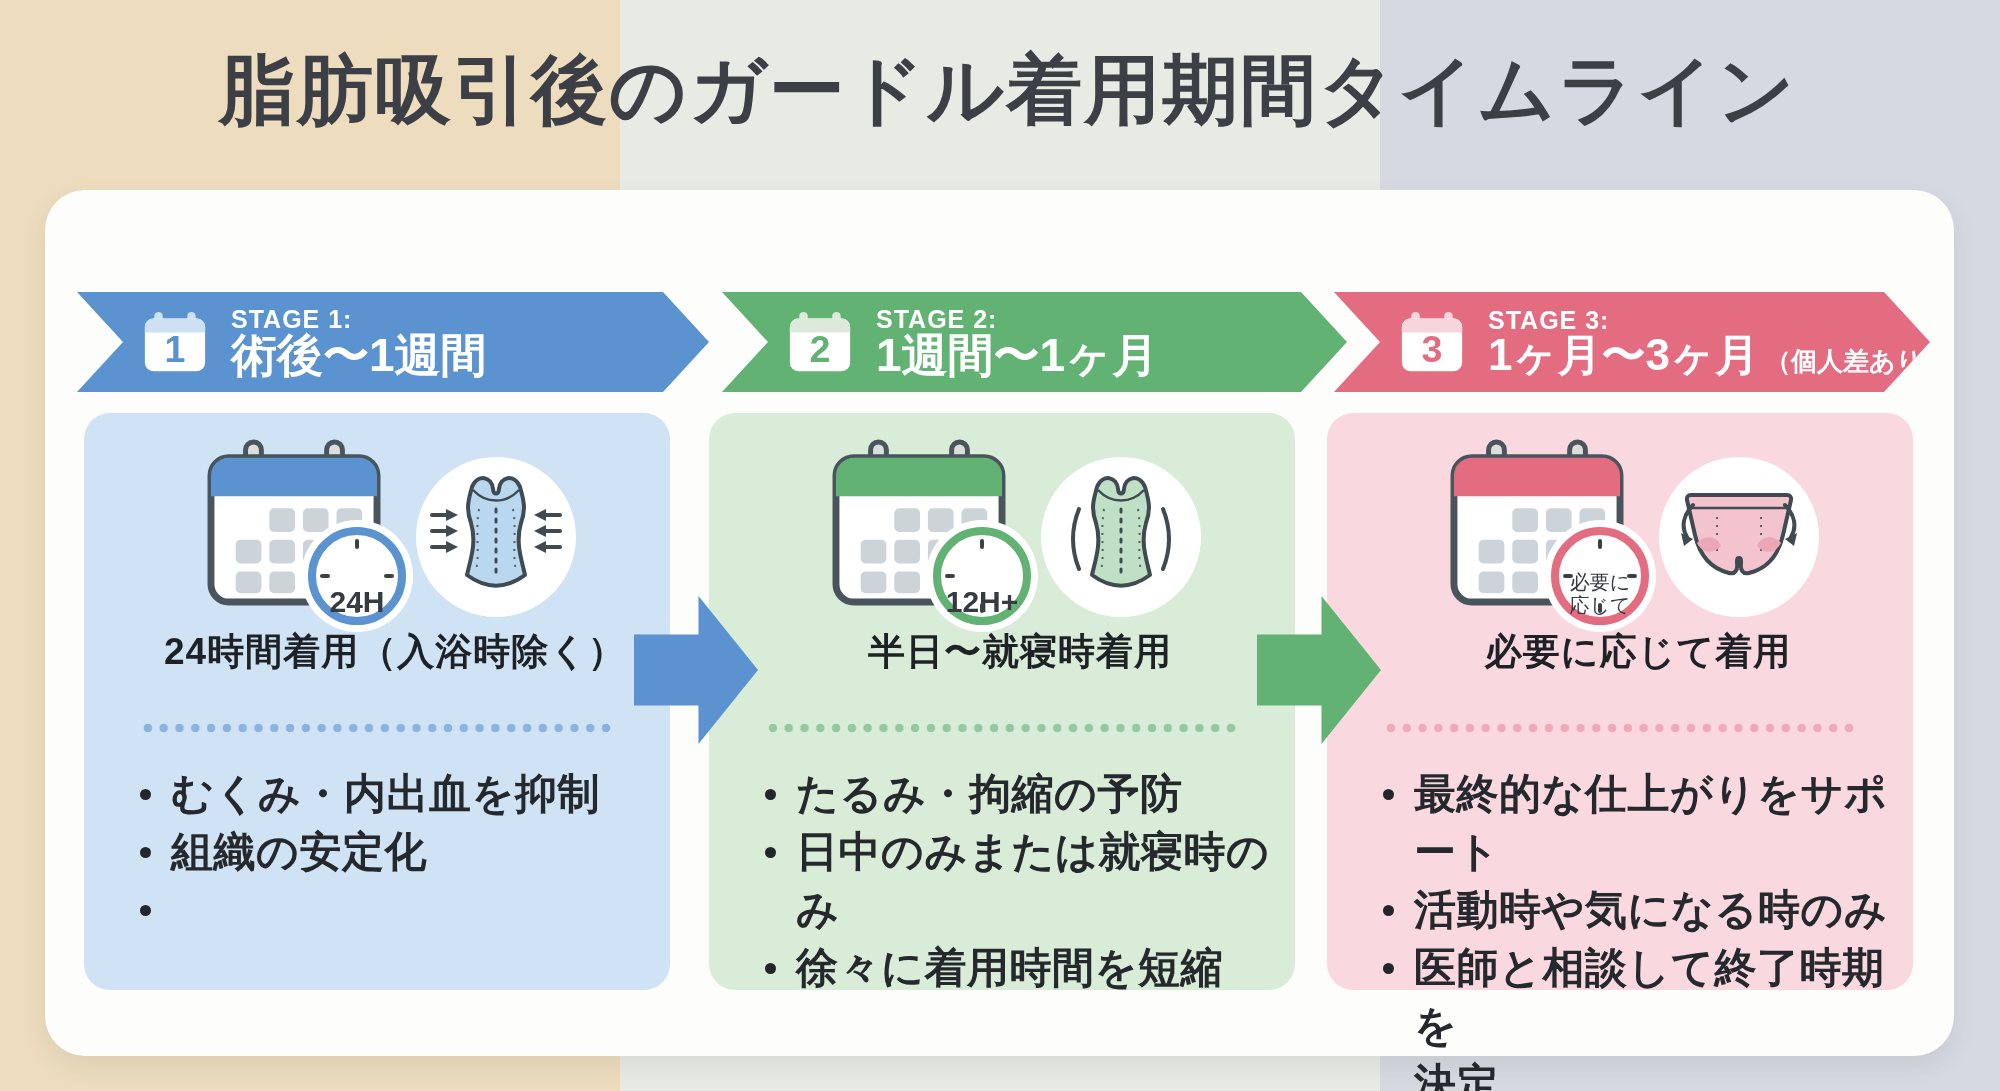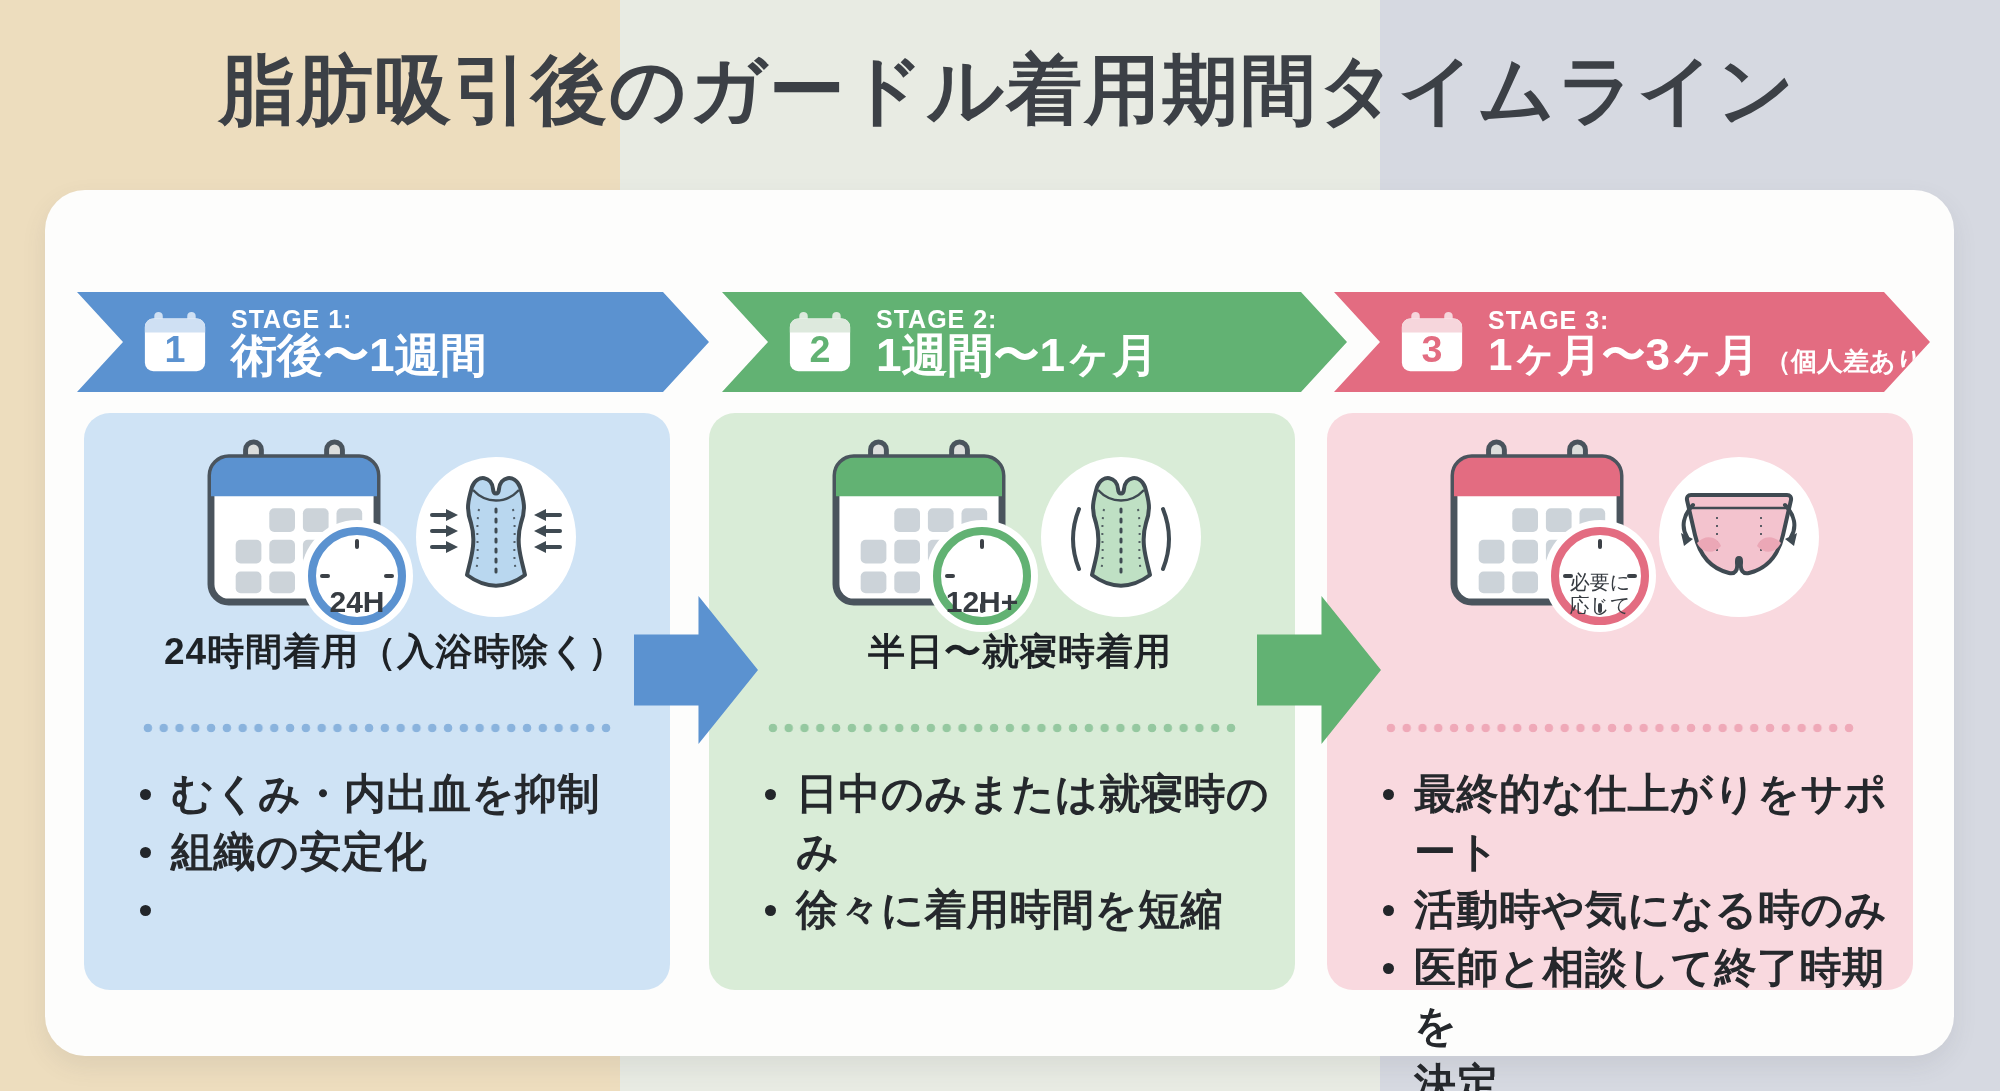--- a/index.html
+++ b/index.html
@@ -265,20 +265,24 @@
         <path class="g-arrow" d="M38,52 C30,72 30,92 38,112"></path>
         <path class="g-arrow" d="M122,52 C130,72 130,92 122,112"></path>
       </g>
     </svg>
   </div>
   <h3 class="headline">半日〜就寝時着用</h3>
   <div class="dots"></div>
   <ul class="bullets">
     <li>
         <span class="b-dot"></span>
+        <span class="b-text">たるみ・拘縮の予防</span>
+      </li>
+    <li>
+        <span class="b-dot"></span>
         <span class="b-text">日中のみまたは就寝時のみ</span>
       </li>
     <li>
         <span class="b-dot"></span>
         <span class="b-text">徐々に着用時間を短縮</span>
       </li>
   </ul>
 </div>
 
 <div class="banner banner-3 stage3">
@@ -331,20 +335,21 @@
       <path class="g-shade" d="M38,86 C46,77 58,79 62,89 C54,98 43,96 38,86 Z"></path>
       <path class="g-shade" d="M122,86 C114,77 102,79 98,89 C106,98 117,96 122,86 Z"></path>
       <g>
         <path class="g-arrow" d="M34,48 C24,58 22,70 28,80"></path>
           <polygon class="g-head" points="22,76 34,82 25,89"></polygon>
         <path class="g-arrow" d="M126,48 C136,58 138,70 132,80"></path>
           <polygon class="g-head" points="138,76 126,82 135,89"></polygon>
       </g>
     </svg>
   </div>
+  <h3 class="headline">必要に応じて着用</h3>
   <div class="dots"></div>
   <ul class="bullets">
     <li>
         <span class="b-dot"></span>
         <span class="b-text">最終的な仕上がりをサポート</span>
       </li>
     <li>
         <span class="b-dot"></span>
         <span class="b-text">活動時や気になる時のみ</span>
       </li>

